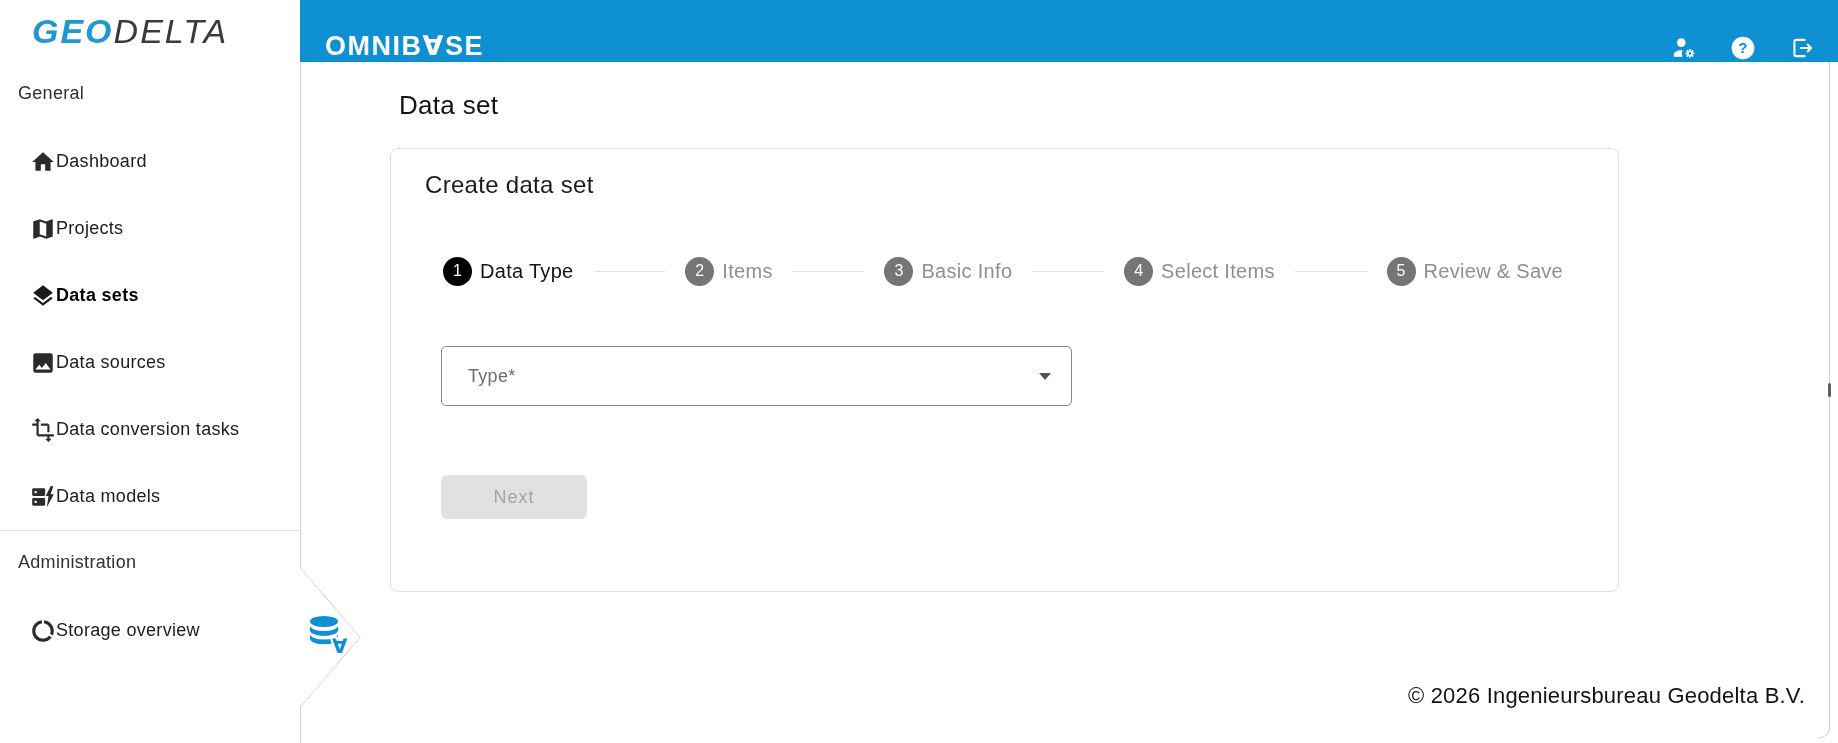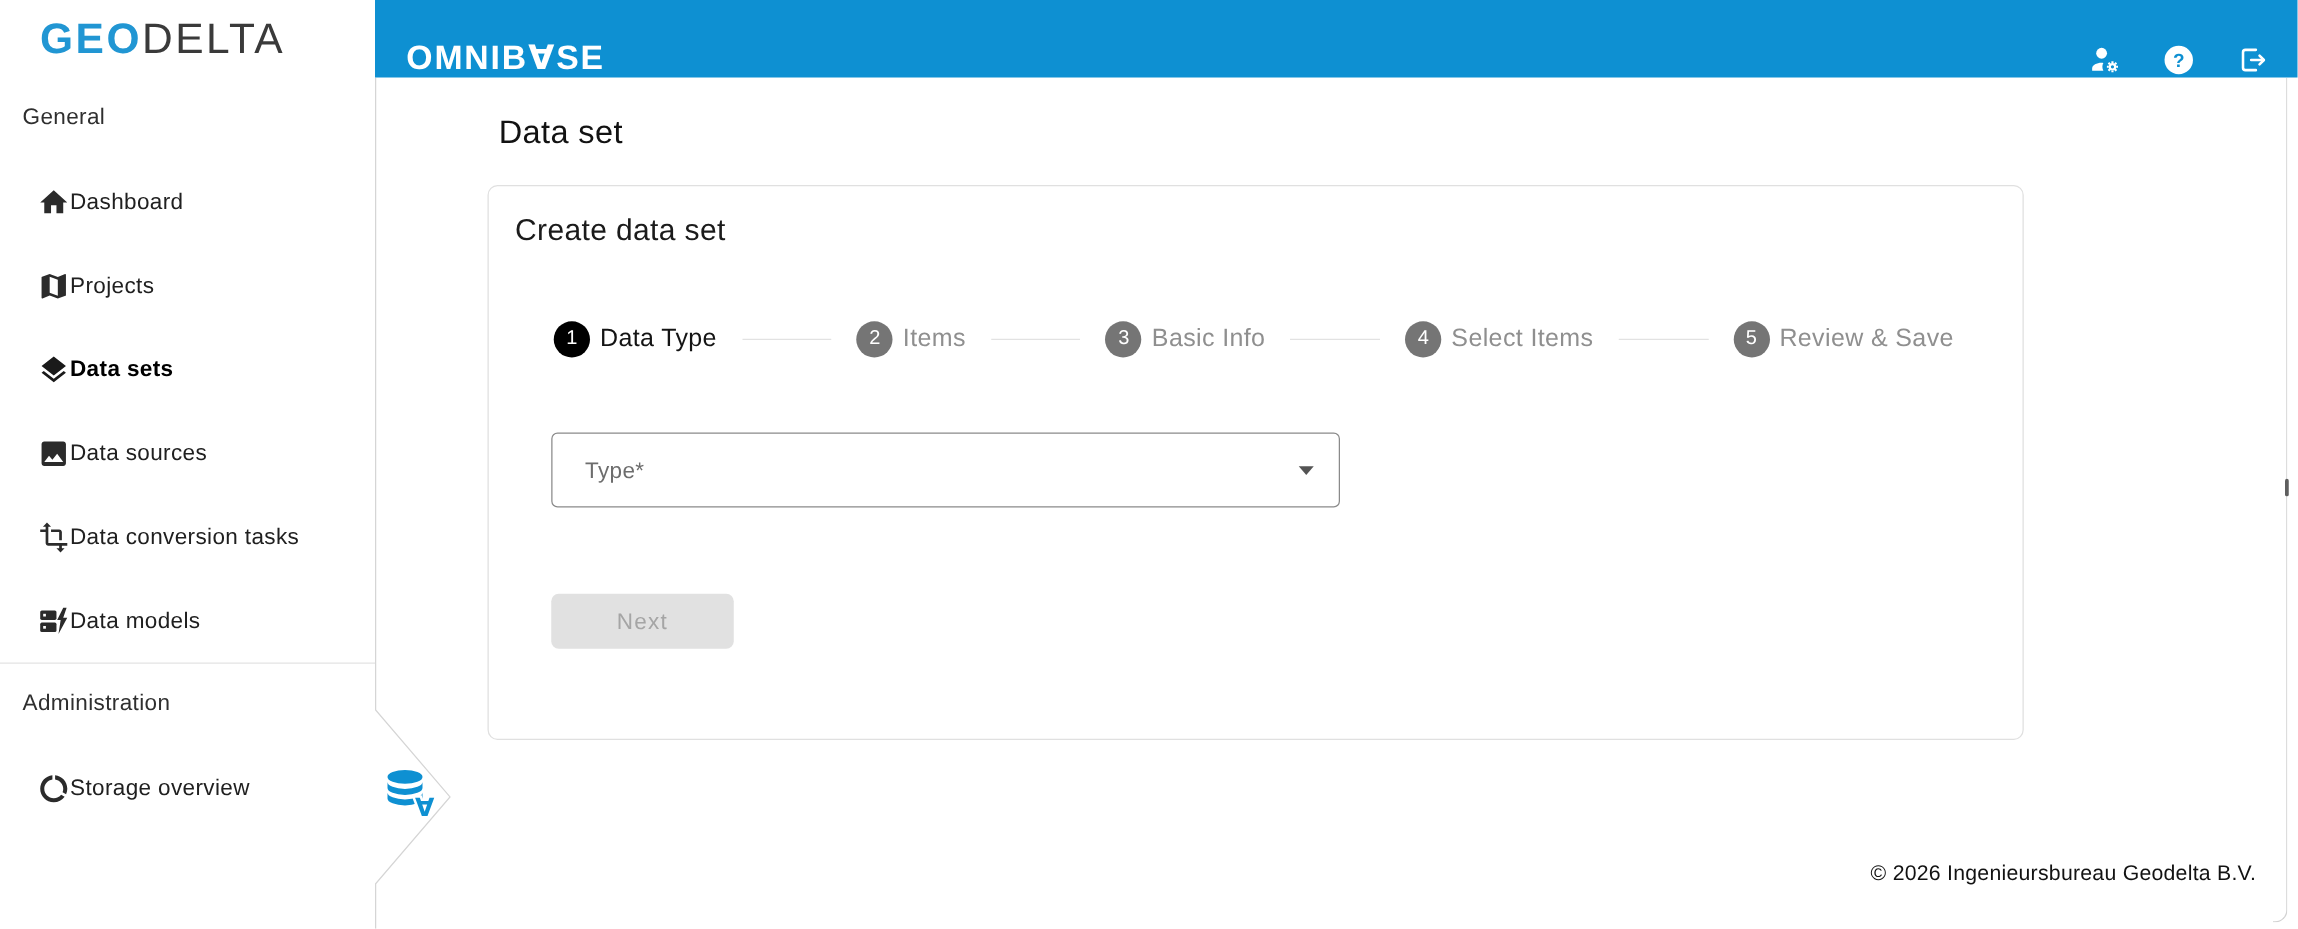--- a/index.html
+++ b/index.html
@@ -7,21 +7,21 @@
     --logo-blue:#2196d3;
     --step-active-bg:#000000;
     --step-inactive-bg:#757575;
   }
   *{box-sizing:border-box;}
   html,body{width:1838px;height:743px;margin:0;padding:0;}
   body{font-family:"Liberation Sans",sans-serif;background:#ffffff;overflow:hidden;position:relative;}
 
   
   .header{position:absolute;top:0;left:0;right:0;height:62px;display:flex;z-index:5;}
-  .brand-area{width:300px;background:#fff;display:flex;align-items:center;padding-left:32px;}
+  .brand-area{width:300px;background:#fff;display:flex;align-items:center;padding-left:32px;font-style:italic;}
   .brand-area .geo{font-size:34px;font-weight:700;color:var(--logo-blue);letter-spacing:2px;}
   .brand-area .delta{font-size:34px;font-weight:300;color:#3a3a3a;letter-spacing:2px;}
   .topbar{flex:1;background:var(--brand-blue);display:flex;align-items:flex-end;padding:0 23px 0 25px;}
   .omnibase{color:#fff;font-size:27px;font-weight:700;letter-spacing:1.5px;}
   .omnibase .inv-a{font-family:"DejaVu Sans",sans-serif;font-weight:700;}
   .top-actions{margin-left:auto;display:flex;align-items:center;gap:33px;}
   .top-icon{background:transparent;border:none;padding:0;width:26px;height:26px;cursor:pointer;display:flex;align-items:center;justify-content:center;}
 
   
   .sidebar{position:absolute;top:62px;left:0;width:300px;bottom:0;background:#fff;z-index:2;}
@@ -33,33 +33,33 @@
   .nav-label{font-size:18px;color:#202020;letter-spacing:.3px;}
   .nav-item.active .nav-label{font-weight:700;color:#000;}
   .divider{height:1px;background:#e4e4e4;}
   .sidebar-edge{position:absolute;left:0;top:62px;width:365px;height:681px;pointer-events:none;z-index:3;}
   .db-logo{position:absolute;left:305px;top:613px;width:44px;height:44px;z-index:4;}
 
   
   .main{position:absolute;left:300px;top:62px;right:0;bottom:0;background:#fff;}
   .page-title{position:absolute;left:99px;top:28px;margin:0;font-size:26px;font-weight:500;color:#121212;letter-spacing:.3px;}
   .card{position:absolute;left:90px;top:86px;width:1229px;height:444px;border:1px solid #e0e0e0;border-radius:8px;background:#fff;}
-  .card-title{position:absolute;left:21px;top:22px;margin:0;font-size:24px;font-weight:500;color:#1b1b1b;letter-spacing:.3px;}
+  .card-title{position:absolute;left:34px;top:22px;margin:0;font-size:24px;font-weight:500;color:#1b1b1b;letter-spacing:.3px;}
   .stepper{position:absolute;left:52px;right:55px;top:107px;height:30px;display:flex;align-items:center;}
   .step{display:flex;align-items:center;flex:0 0 auto;cursor:pointer;}
   .step-circle{width:29px;height:29px;border-radius:50%;background:var(--step-inactive-bg);color:#fff;font-size:16px;display:flex;align-items:center;justify-content:center;}
   .step.active .step-circle{background:var(--step-active-bg);}
   .step-label{margin-left:8px;font-size:20px;color:#8f8f8f;letter-spacing:.3px;white-space:nowrap;}
   .step.active .step-label{color:#141414;}
   .step-line{flex:1 1 auto;height:1px;background:#e2e2e2;margin:0 20px;}
   .select-field{position:absolute;left:50px;top:197px;width:631px;height:60px;border:1px solid #8a8a8a;border-radius:5px;display:flex;align-items:center;padding:0 20px 0 26px;cursor:pointer;background:#fff;}
   .select-label{font-size:18px;color:#6d6d6d;letter-spacing:.3px;}
   .select-arrow{margin-left:auto;width:0;height:0;border-left:6px solid transparent;border-right:6px solid transparent;border-top:7px solid #545454;}
   .next-btn{position:absolute;left:50px;top:326px;width:146px;height:44px;background:#e1e1e1;border:none;border-radius:6px;font-size:18px;color:#a5a5a5;letter-spacing:1px;font-family:"Liberation Sans",sans-serif;}
-  .footer{position:absolute;right:33px;bottom:34px;font-size:17px;color:#121212;letter-spacing:.2px;}
+  .footer{position:absolute;right:33px;bottom:34px;font-size:22px;color:#121212;letter-spacing:.2px;}
 
   
   .right-edge{position:absolute;top:62px;right:8px;bottom:5px;width:12px;border-right:1px solid #d2d2d2;border-bottom:1px solid #d2d2d2;border-bottom-right-radius:10px;z-index:1;}
   .scroll-thumb{position:absolute;right:7px;top:383px;width:3px;height:14px;background:#5f5f5f;border-radius:3px;z-index:2;}
 </style>
 </head>
 <body>
 
 <div class="app">
 

